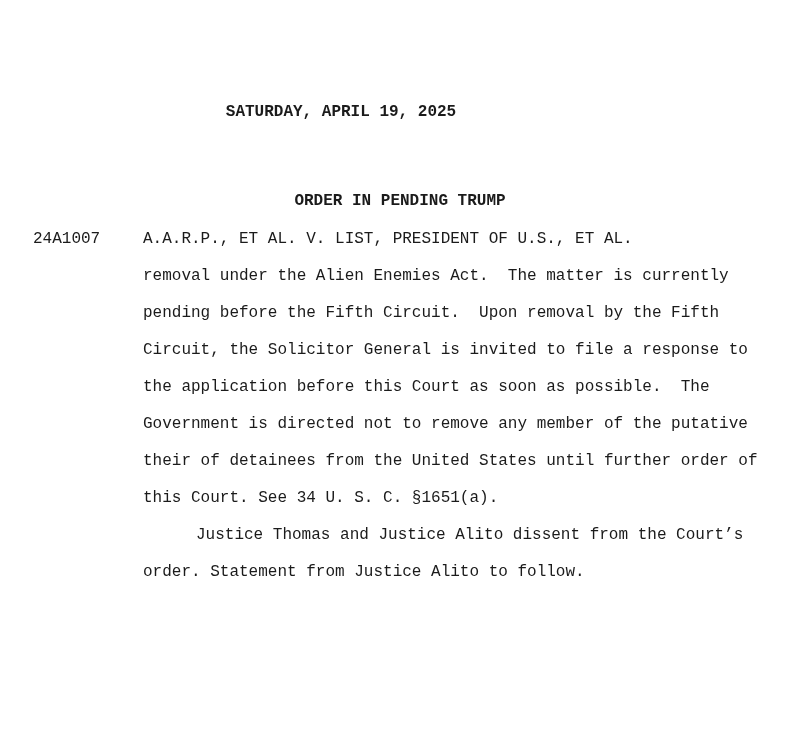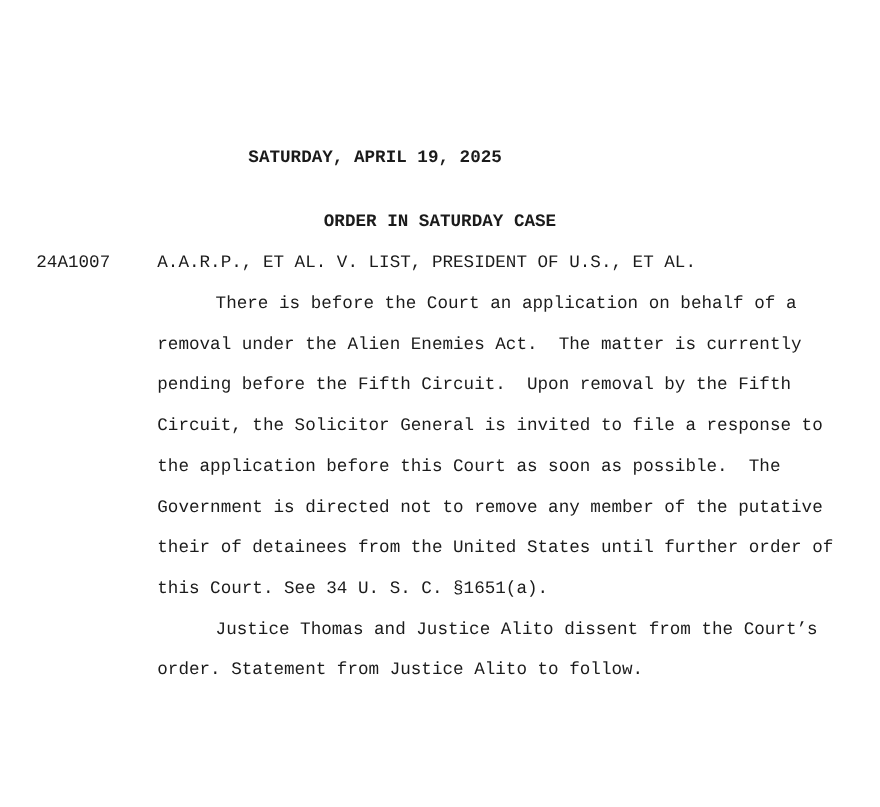--- a/index.html
+++ b/index.html
@@ -17,21 +17,21 @@
   .order-list-line {
     position: absolute;
     left: 33px;
     top: 64px;
     font-weight: 700;
     white-space: pre;
   }
   .date-line {
     position: absolute;
     left: 0;
-    top: 134px;
+    top: 103px;
     width: 682px;
     text-align: center;
     font-weight: 700;
     white-space: pre;
   }
   .section-title {
     position: absolute;
     left: 0;
     top: 192px;
     width: 800px;
@@ -66,29 +66,28 @@
   }
 </style>
 </head>
 <body>
 
 <div class="page">
 
 
   <div class="date-line">SATURDAY, APRIL 19, 2025</div>
 
-  <div class="section-title">ORDER IN SATURDAY CASE</div>
+  <div class="section-title">ORDER IN PENDING TRUMP</div>
 
   <div class="case-row">
     <span class="docket">24A1007</span>
     <span class="case-title">A.A.R.P., ET AL. V. LIST, PRESIDENT OF U.S., ET AL.</span>
   </div>
 
   <div class="order-body">
-    <div class="body-line indent">There is before the Court an application on behalf of a</div>
     <div class="body-line">removal under the Alien Enemies Act.  The matter is currently</div>
     <div class="body-line">pending before the Fifth Circuit.  Upon removal by the Fifth</div>
     <div class="body-line">Circuit, the Solicitor General is invited to file a response to</div>
     <div class="body-line">the application before this Court as soon as possible.  The</div>
     <div class="body-line">Government is directed not to remove any member of the putative</div>
     <div class="body-line">their of detainees from the United States until further order of</div>
     <div class="body-line">this Court. See 34 U. S. C. §1651(a).</div>
     <div class="body-line indent">Justice Thomas and Justice Alito dissent from the Court’s</div>
     <div class="body-line">order. Statement from Justice Alito to follow.</div>
   </div>

